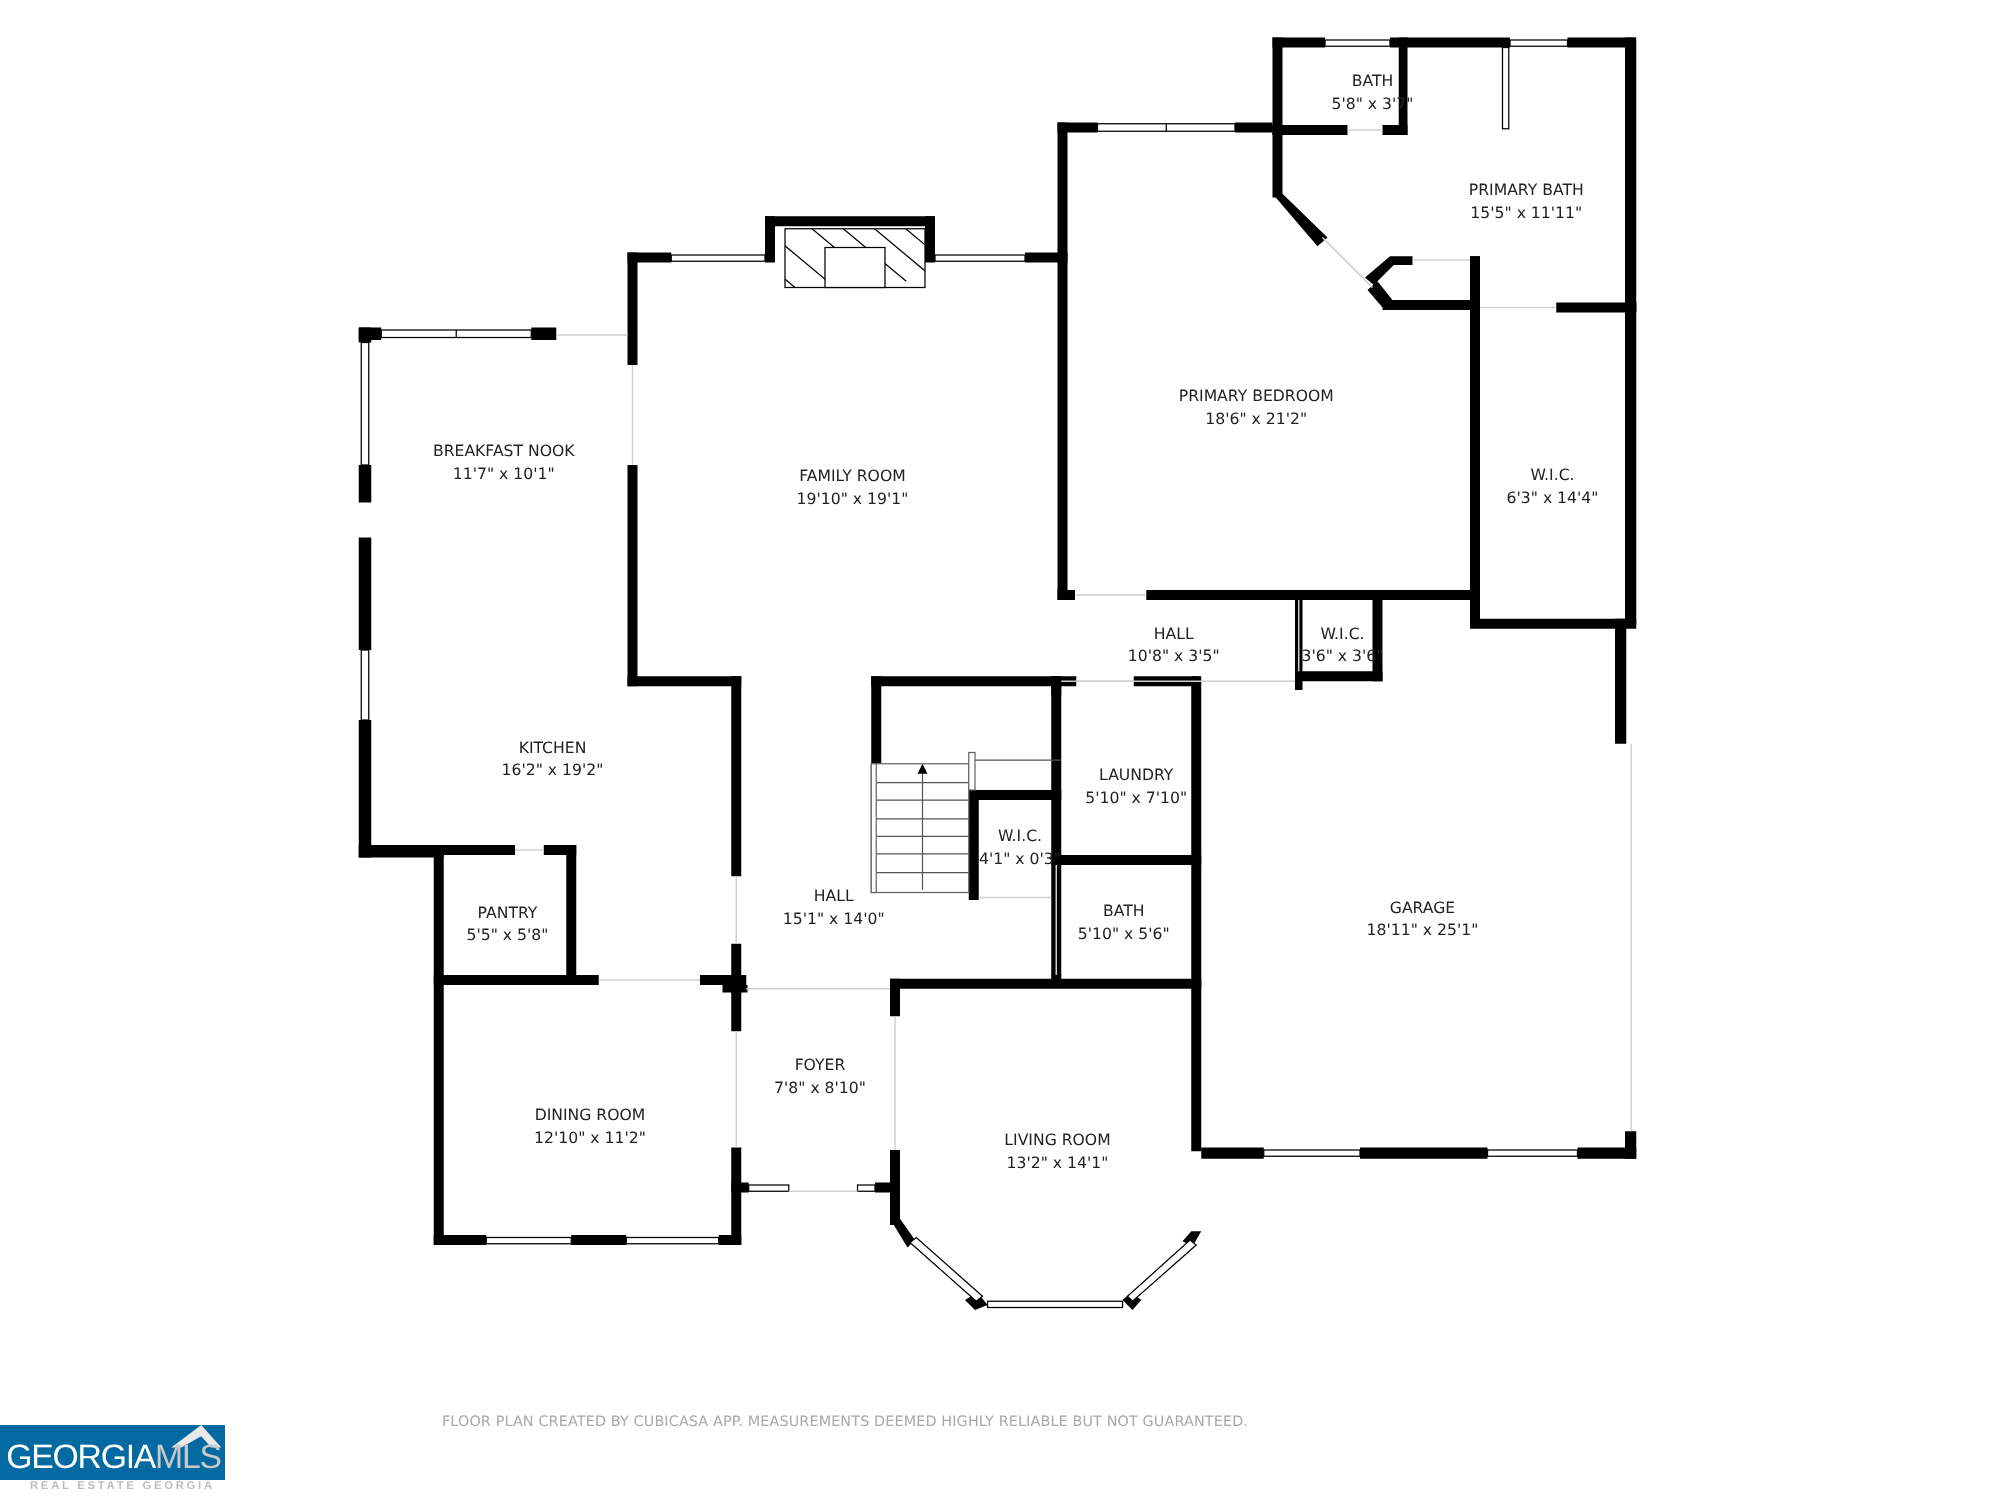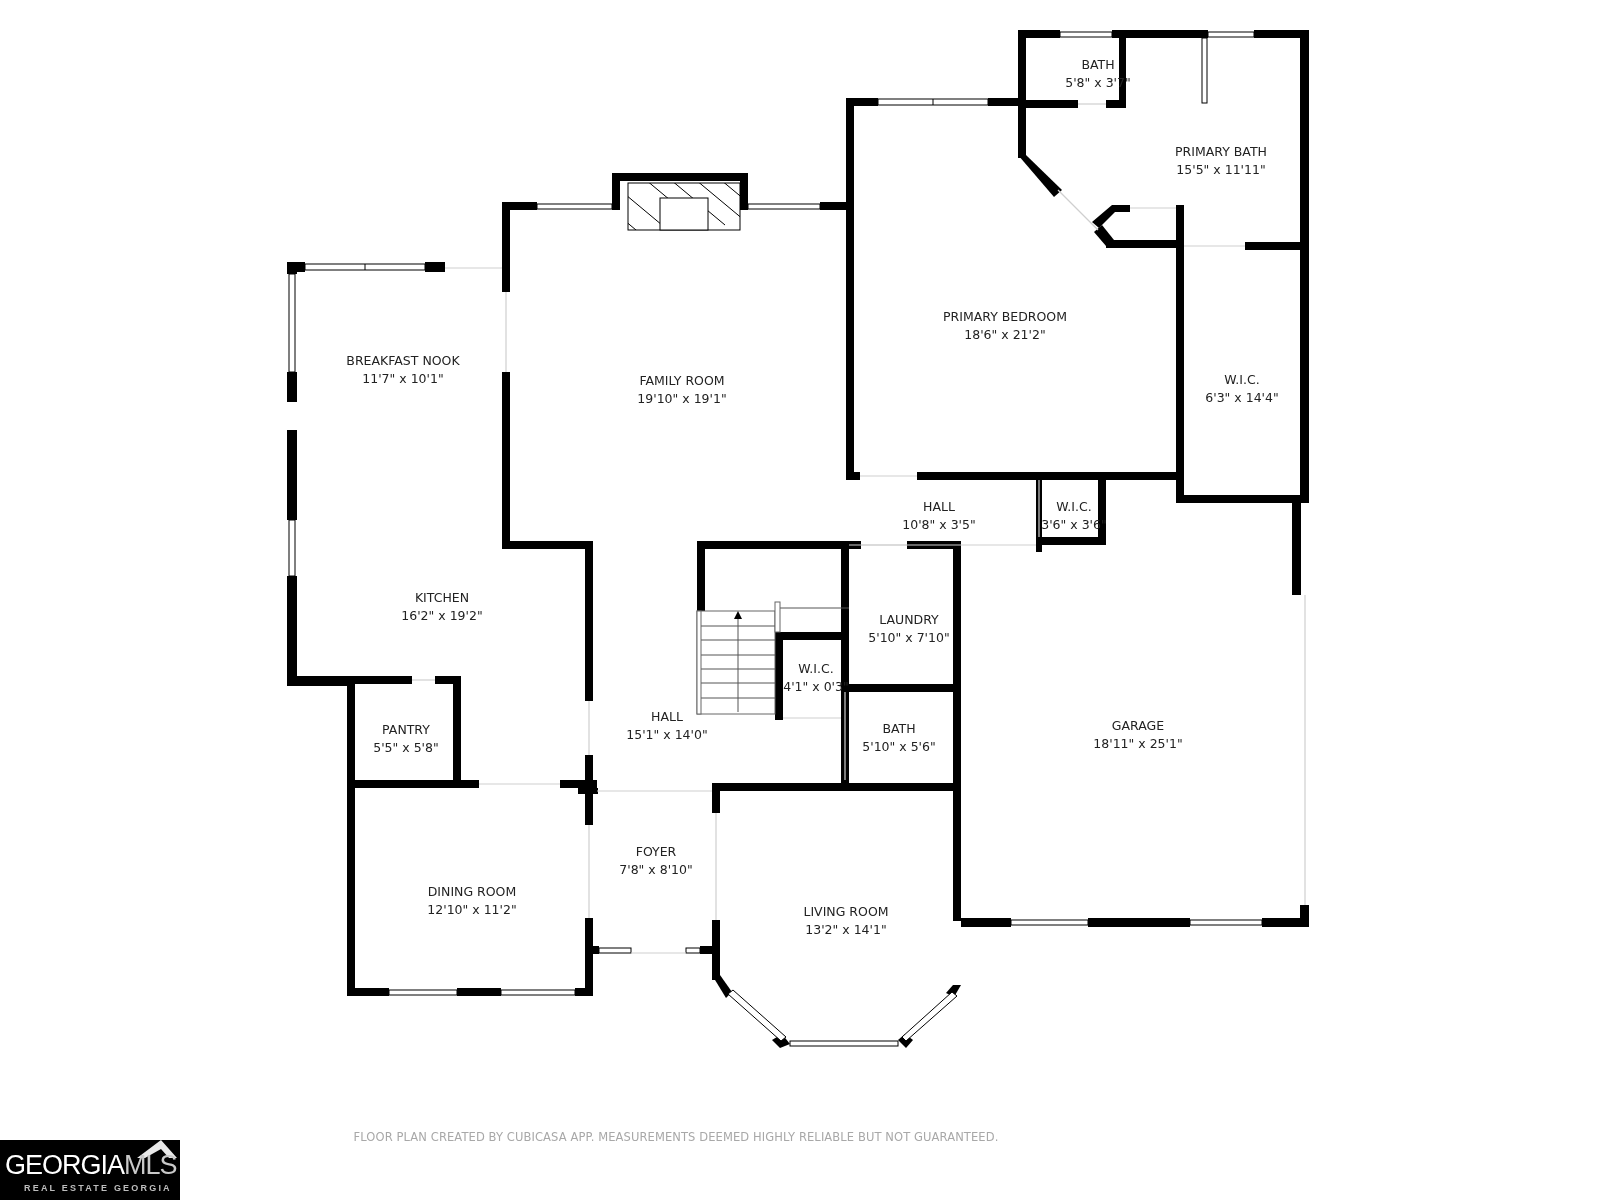--- a/index.html
+++ b/index.html
@@ -8,22 +8,22 @@
     svg#plan { position: absolute; left: 0; top: 0; width: 1600px; height: 1200px; }
     .wall { fill: #000; }
     .win { fill: #fff; stroke: #000; stroke-width: 1; }
     .thin { stroke: #cfcfcf; stroke-width: 1.2; fill: none; }
     .stair { stroke: #555; stroke-width: 1; fill: none; }
     .room-name { font-size: 12.5px; fill: #222; text-anchor: middle; }
     .room-dim  { font-size: 12.5px; fill: #222; text-anchor: middle; }
     .disclaimer { position: absolute; left: 0; width: 1352px; top: 1130px;
                   text-align: center; font-size: 11.5px; color: #a8a8a8;
                   font-family: "DejaVu Sans", sans-serif; letter-spacing: 0.1px; }
-    .logo { position: absolute; left: 0; top: 1140px; width: 180px; height: 60px;
-            background: #000000; color: #fff; }
+    .logo { position: absolute; left: 0; top: 1140px; width: 180px; height: 44px;
+            background: #0369a1; color: #fff; }
     .logo .brand { position: absolute; left: 5px; top: 10px; font-size: 27px; letter-spacing: -1px;
                    font-family: "Liberation Sans", sans-serif; }
     .logo .brand .mls { color: #c9c9c9; }
     .logo .sub { position: absolute; left: 24px; top: 43px; font-size: 9px; letter-spacing: 2.2px;
                  color: #bdbdbd; font-weight: bold; font-family: "Liberation Sans", sans-serif; }
     .logo .roof { position: absolute; left: 135px; top: -2px; }
   </style>
 </head>
 <body>
 

